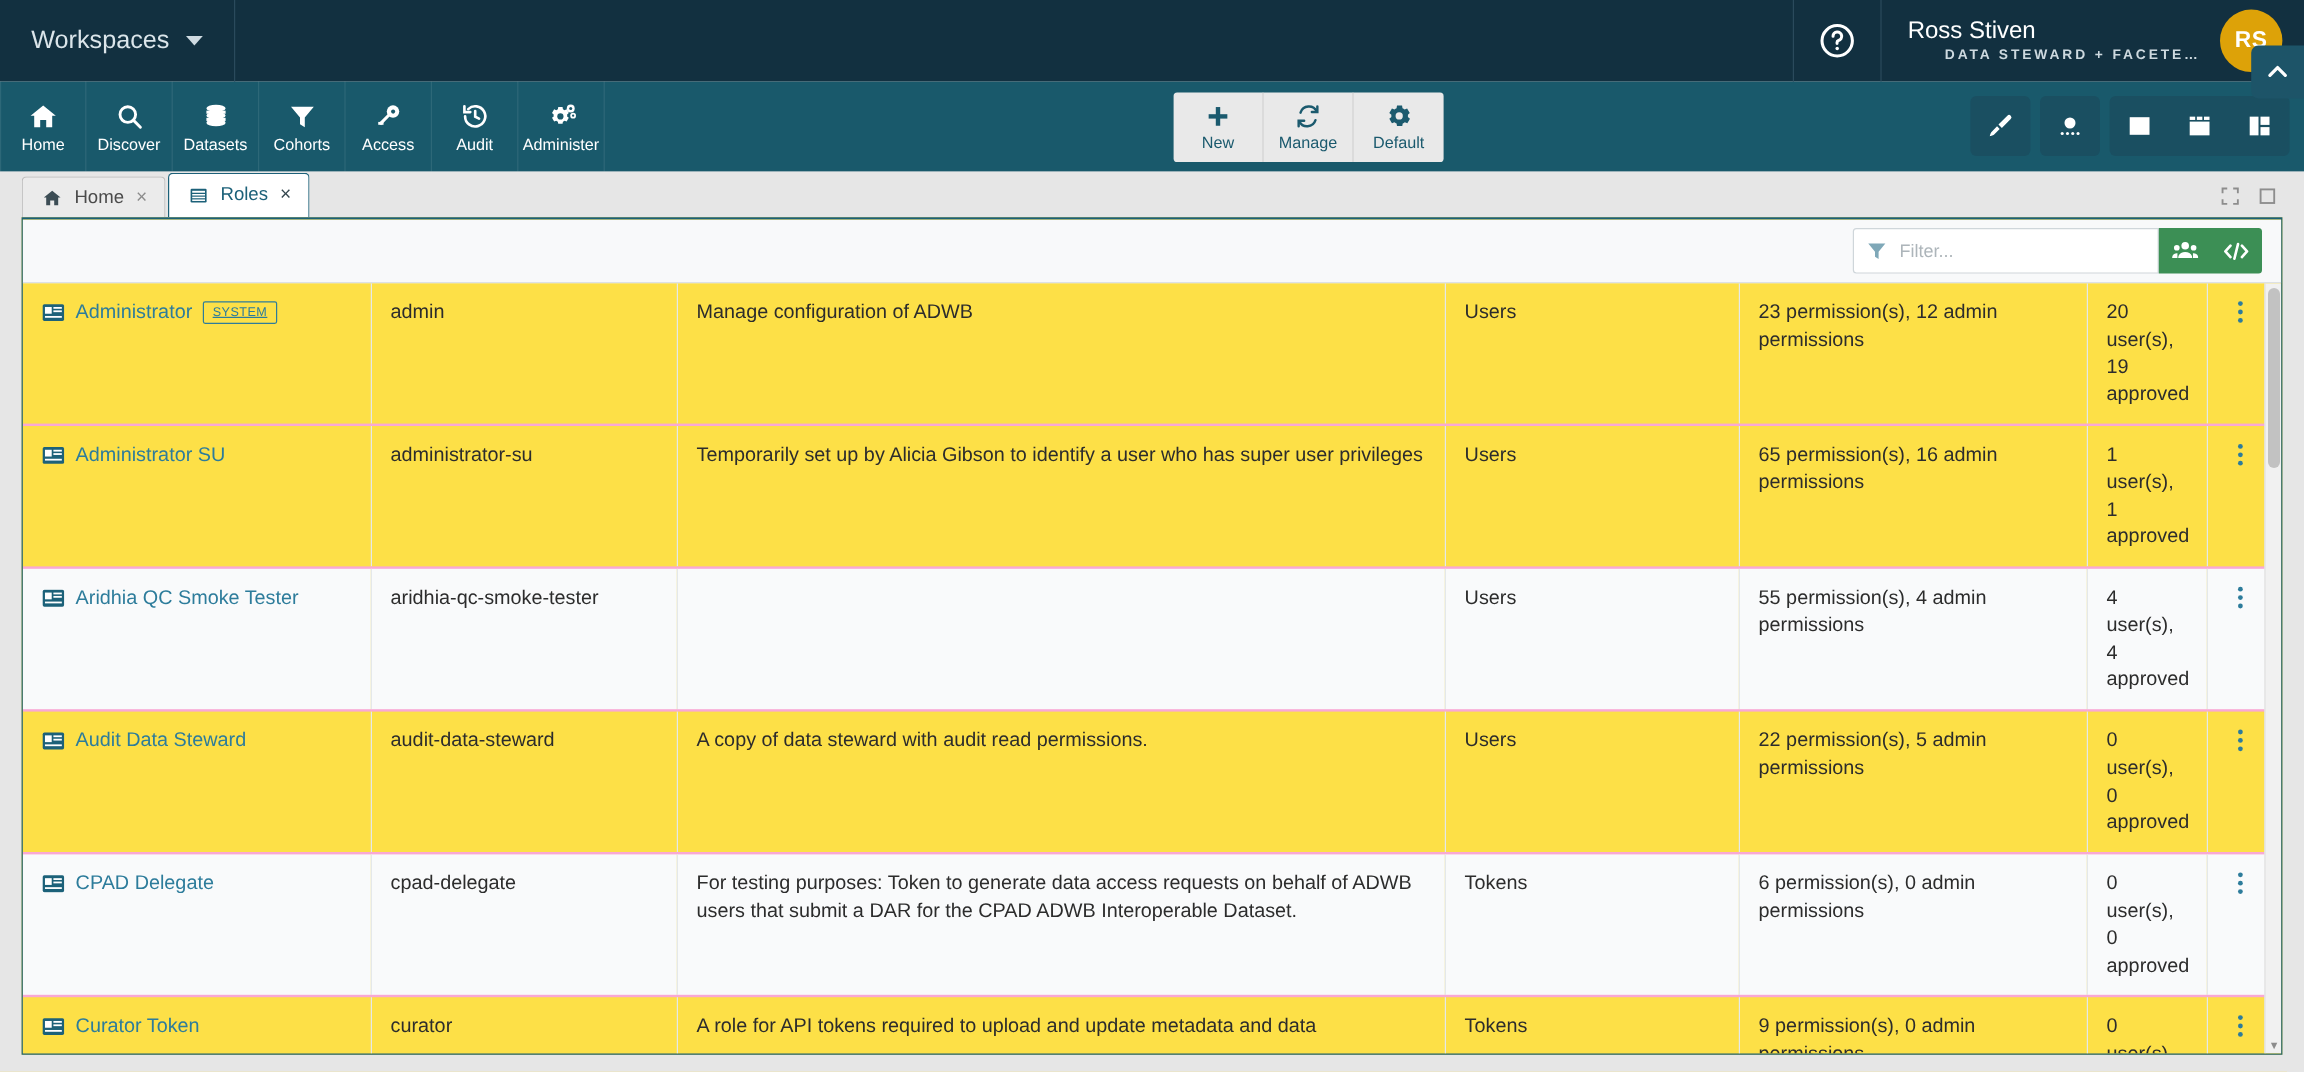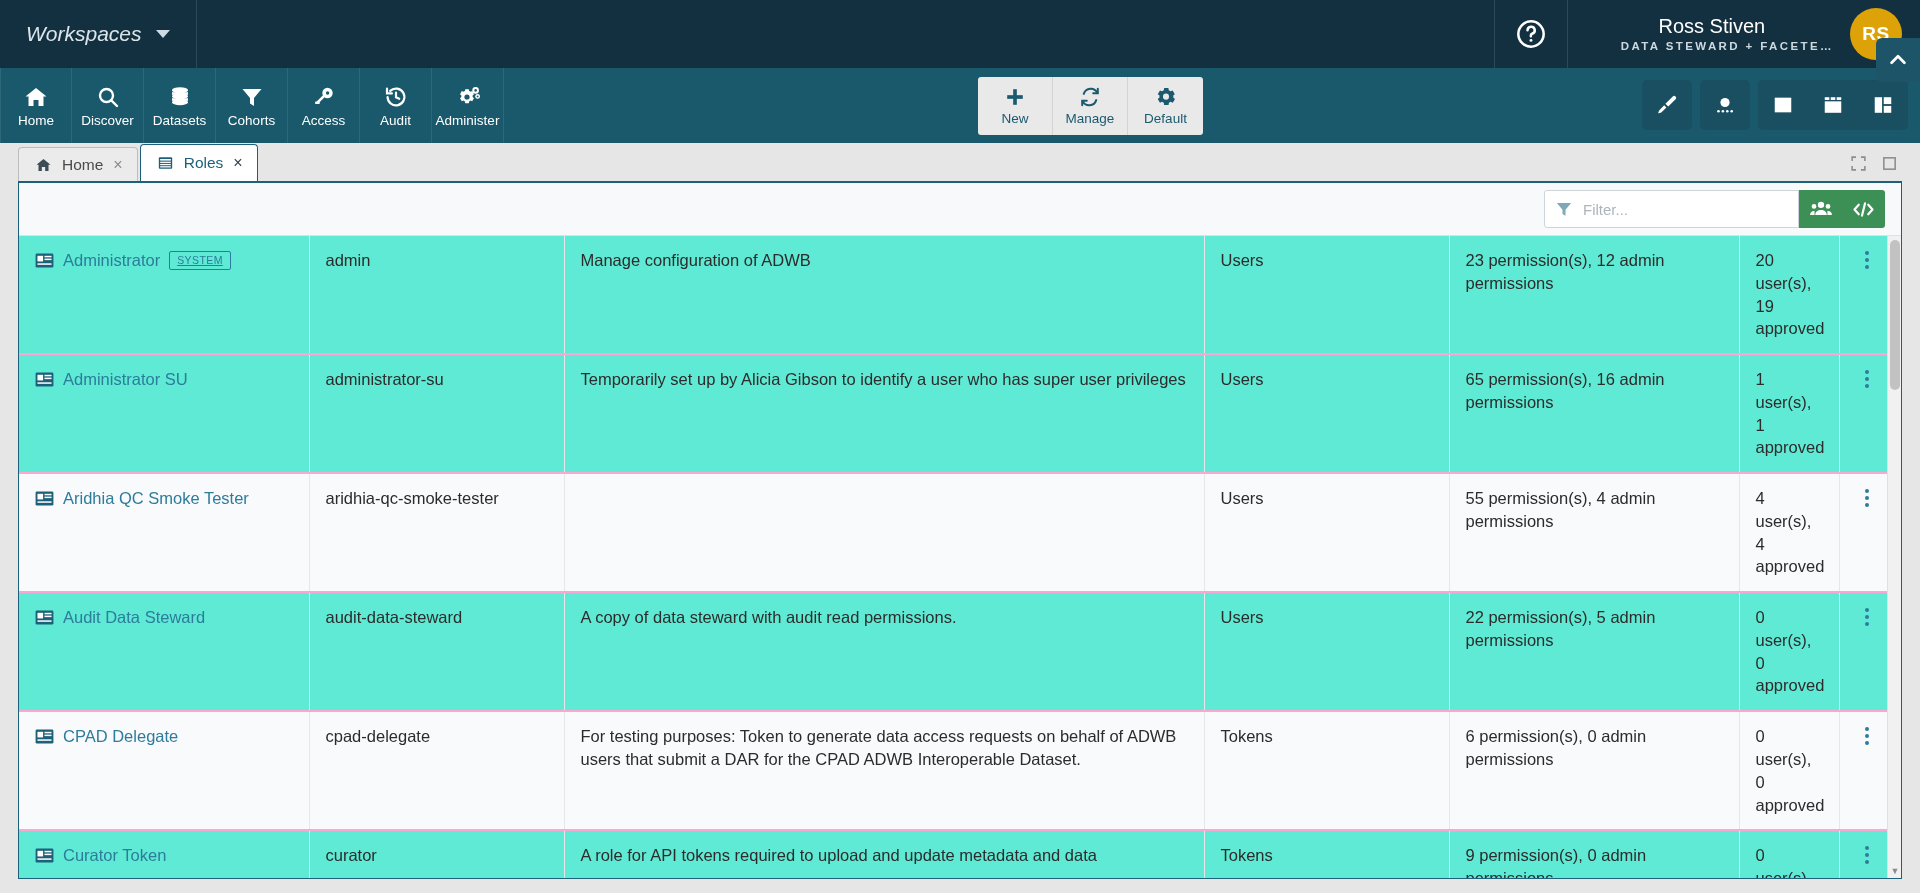--- a/index.html
+++ b/index.html
@@ -41,21 +41,20 @@
 
   .workspaces {
     display: flex;
     align-items: center;
     gap: 14px;
     padding: 0 26px;
     color: #dbe5ea;
     font-size: 21px;
     border-right: 1px solid #2a4a5c;
     cursor: pointer;
-    font-style: italic;
   }
   .caret-down {
     width: 0; height: 0;
     border-left: 7px solid transparent;
     border-right: 7px solid transparent;
     border-top: 8px solid #cfdbe2;
   }
 
   .search-wrap {
     position: absolute;
@@ -87,21 +86,21 @@
     width: 74px;
     border-left: 1px solid #2a4a5c;
     border-right: 1px solid #2a4a5c;
     cursor: pointer;
   }
   .user-block {
     display: flex; align-items: center;
     padding: 0 18px 0 22px;
     gap: 16px;
   }
-  .user-names { text-align: center; line-height: 1.25; }
+  .user-names { text-align: left; line-height: 1.25; }
   .user-name { color: #ffffff; font-size: 20px; }
   .user-role {
     color: #cdd9df; font-size: 11.5px;
     letter-spacing: 2.4px; font-weight: bold; margin-left: 31px;
   }
   .avatar {
     width: 52px; height: 52px; border-radius: 50%;
     background: #dda208;
     color: #fff; font-weight: bold; font-size: 19px;
     display: flex; align-items: center; justify-content: center;
@@ -213,21 +212,21 @@
     position: absolute;
     right: 22px; bottom: 9px;
     display: flex; gap: 14px; align-items: center;
   }
 
   
   .panel {
     position: absolute;
     left: 18px; right: 18px;
     top: 181px; bottom: 14px;
-    background: #5eead4;
+    background: #fde047;
     border: 1px solid #1c6179;
     border-top: 2px solid #1c6179;
     display: flex; flex-direction: column;
     overflow: hidden;
   }
   .panel-toolbar {
     height: 53px;
     background: #f8f9fa;
     border-bottom: 1px solid #dde1e4;
     display: flex; align-items: center; justify-content: flex-end;

